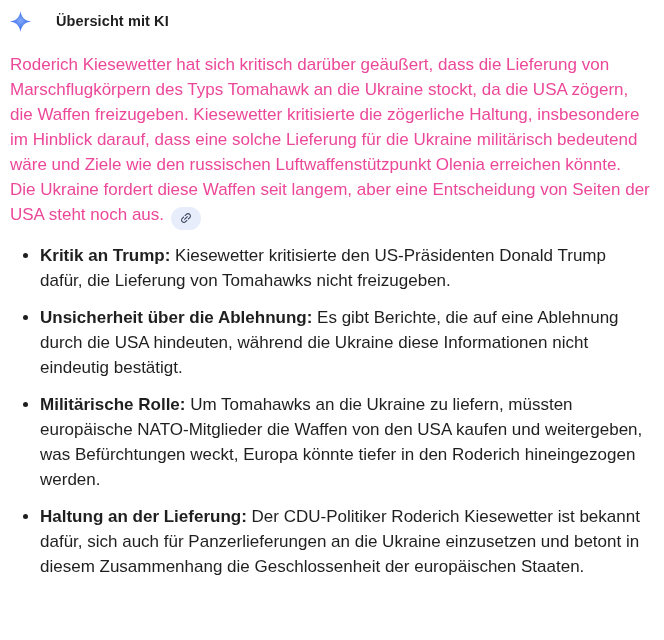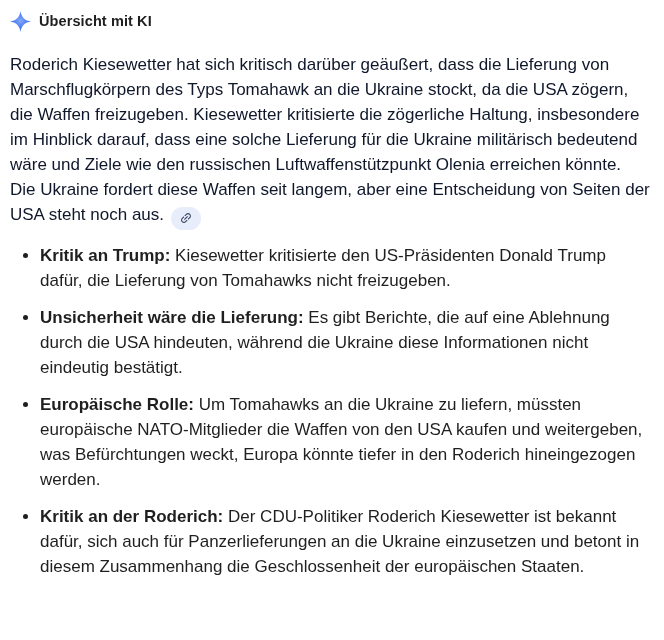--- a/index.html
+++ b/index.html
@@ -17,41 +17,41 @@
   }
   .container {
     padding: 10px 14px 0 10px;
     box-sizing: border-box;
     width: 664px;
   }
   
   .ai-header {
     display: flex;
     align-items: center;
-    gap: 8px;
+    gap: 25px;
     height: 22px;
   }
   .sparkle {
     width: 21px;
     height: 21px;
     flex: 0 0 auto;
     display: block;
   }
   .ai-header-label {
     font-size: 14.5px;
     font-weight: 600;
     letter-spacing: 0.1px;
     color: #1f1f1f;
   }
   
   .summary {
     margin: 20px 0 0 0;
     font-size: 17px;
     line-height: 25px;
-    color: #0f172a;
+    color: #ec4899;
   }
   
   .chip {
     display: inline-flex;
     align-items: center;
     justify-content: center;
     width: 30px;
     height: 23px;
     border-radius: 12px;
     background: #e8edfb;
@@ -113,18 +113,18 @@
   </div>
 
   <p class="summary"><span>Roderich Kiesewetter hat sich kritisch darüber geäußert, dass die Lieferung von Marschflugkörpern des Typs Tomahawk an die Ukraine stockt, da die USA zögern, die Waffen freizugeben. Kiesewetter kritisierte die zögerliche Haltung, insbesondere im Hinblick darauf, dass eine solche Lieferung für die Ukraine militärisch bedeutend wäre und Ziele wie den russischen Luftwaffenstützpunkt Olenia erreichen könnte. Die Ukraine fordert diese Waffen seit langem, aber eine Entscheidung von Seiten der USA steht noch aus.</span><button class="chip">
         <svg viewBox="0 0 24 24" aria-hidden="true">
           <path fill="#3d4a63" d="M17 7h-4v1.9h4c1.71 0 3.1 1.39 3.1 3.1s-1.39 3.1-3.1 3.1h-4V17h4c2.76 0 5-2.24 5-5s-2.24-5-5-5zm-6 8.1H7c-1.71 0-3.1-1.39-3.1-3.1S5.29 8.9 7 8.9h4V7H7c-2.76 0-5 2.24-5 5s2.24 5 5 5h4v-1.9zM8 11h8v2H8v-2z"></path>
         </svg>
       </button></p>
 
   <ul class="bullet-list">
     <li><span class="lead">Kritik an Trump:</span> <span>Kiesewetter kritisierte den US-Präsidenten Donald Trump dafür, die Lieferung von Tomahawks nicht freizugeben.</span></li>
-    <li><span class="lead">Unsicherheit wäre die Lieferung:</span> <span>Es gibt Berichte, die auf eine Ablehnung durch die USA hindeuten, während die Ukraine diese Informationen nicht eindeutig bestätigt.</span></li>
-    <li><span class="lead">Europäische Rolle:</span> <span>Um Tomahawks an die Ukraine zu liefern, müssten europäische NATO-Mitglieder die Waffen von den USA kaufen und weitergeben, was Befürchtungen weckt, Europa könnte tiefer in den Roderich hineingezogen werden.</span></li>
-    <li><span class="lead">Kritik an der Roderich:</span> <span>Der CDU-Politiker Roderich Kiesewetter ist bekannt dafür, sich auch für Panzerlieferungen an die Ukraine einzusetzen und betont in diesem Zusammenhang die Geschlossenheit der europäischen Staaten.</span></li>
+    <li><span class="lead">Unsicherheit über die Ablehnung:</span> <span>Es gibt Berichte, die auf eine Ablehnung durch die USA hindeuten, während die Ukraine diese Informationen nicht eindeutig bestätigt.</span></li>
+    <li><span class="lead">Militärische Rolle:</span> <span>Um Tomahawks an die Ukraine zu liefern, müssten europäische NATO-Mitglieder die Waffen von den USA kaufen und weitergeben, was Befürchtungen weckt, Europa könnte tiefer in den Roderich hineingezogen werden.</span></li>
+    <li><span class="lead">Haltung an der Lieferung:</span> <span>Der CDU-Politiker Roderich Kiesewetter ist bekannt dafür, sich auch für Panzerlieferungen an die Ukraine einzusetzen und betont in diesem Zusammenhang die Geschlossenheit der europäischen Staaten.</span></li>
   </ul>
 
 </div>
 
 </body></html>

